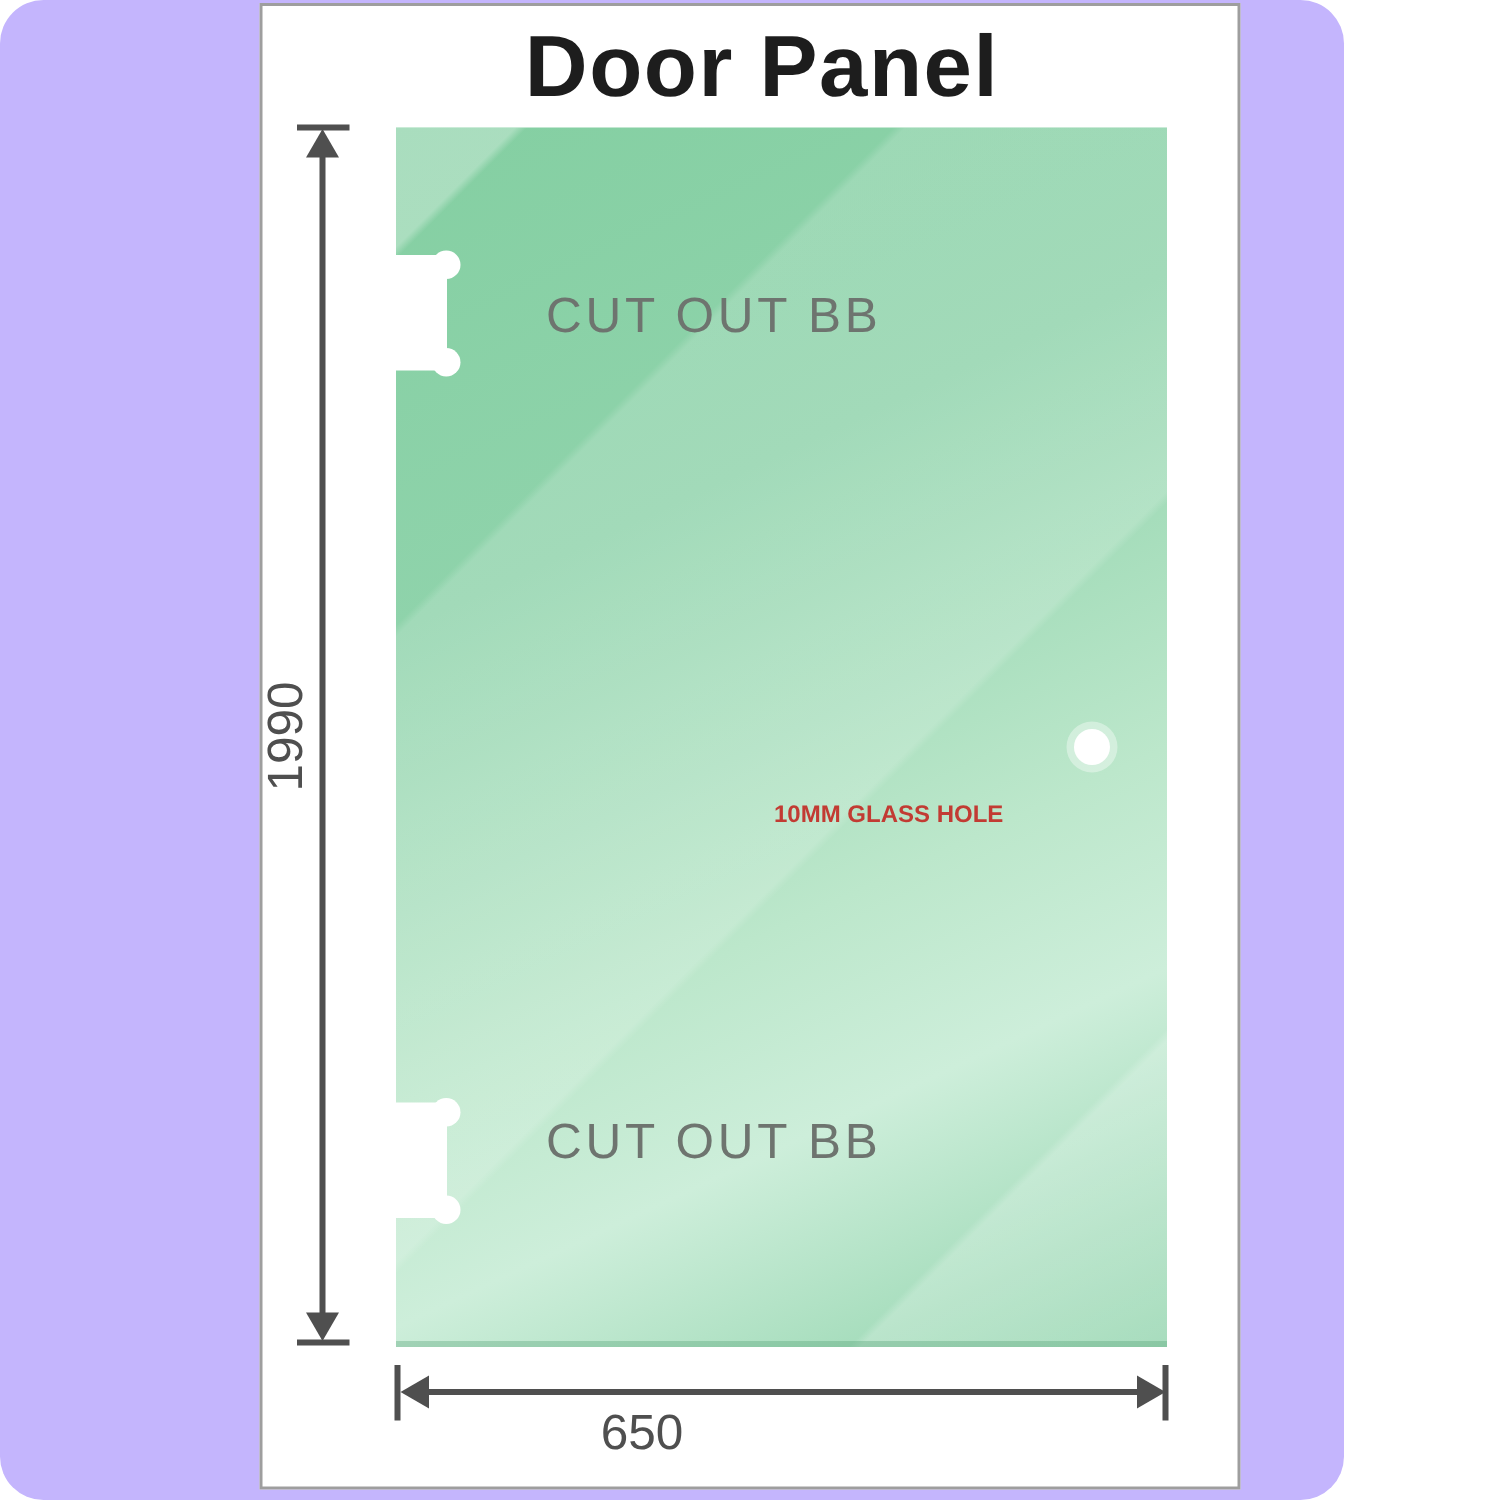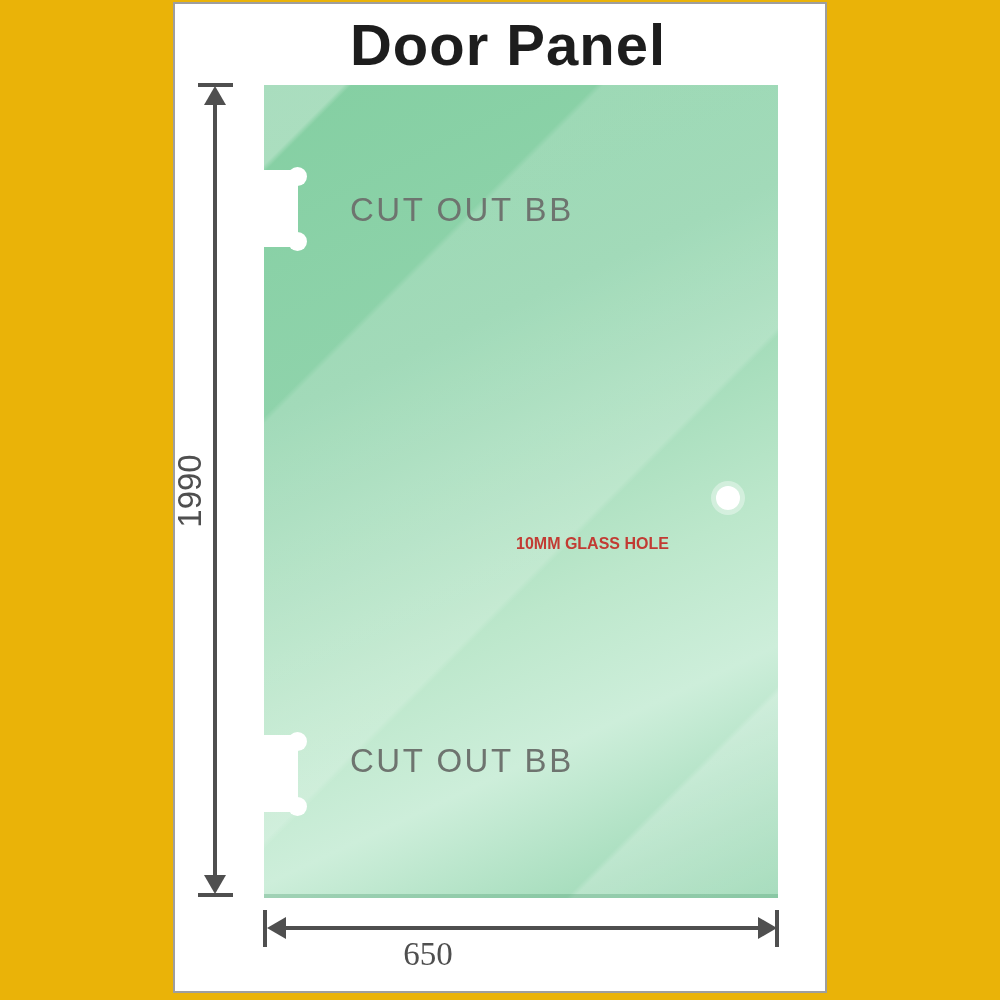--- a/index.html
+++ b/index.html
@@ -3,24 +3,25 @@
 <meta charset="utf-8">
 <style>
   html, body {
     margin: 0;
     padding: 0;
     background: #ffffff;
     font-family: "Liberation Sans", sans-serif;
   }
   .canvas {
     position: relative;
-    width: 1000px;
+    width: 896px;
     height: 1000px;
-    background: #eab308;
+    background: #c4b5fd;
     overflow: hidden;
+    border-radius: 29px;
   }
   
   .frame {
     position: absolute;
     left: 173px;
     top: 2px;
     width: 654px;
     height: 991px;
     box-sizing: border-box;
     border: 2px solid var(--frame-border, #9e9e9e);
@@ -85,21 +86,21 @@
     border-radius: 50%;
     background: #ffffff;
   }
   .cutout .knob.kA { top: 0; }
   .cutout .knob.kB { top: 65px; }
   .cutout-top { top: 82px; }
   .cutout-bottom { top: 647px; }
 
   .cutout-label {
     position: absolute;
-    left: 86px;
+    left: 100px;
     font-size: 33px;
     letter-spacing: 2.5px;
     color: var(--label-gray, #6e746f);
     white-space: nowrap;
   }
   .cutout-label.top { top: 106px; }
   .cutout-label.bottom { top: 657px; }
 
   .glass-hole {
     position: absolute;
@@ -147,21 +148,20 @@
     top: 471px;
     width: 120px;
     height: 40px;
     line-height: 40px;
     transform: rotate(-90deg);
   }
   .dim-label.width {
     left: 388px;
     top: 936px;
     width: 80px;
-    font-family: Liberation Serif, serif;
   }
 </style>
 </head>
 <body>
 
 <div class="canvas">
 
   <div class="frame"></div>
 
   <h1 class="title">Door Panel</h1>

